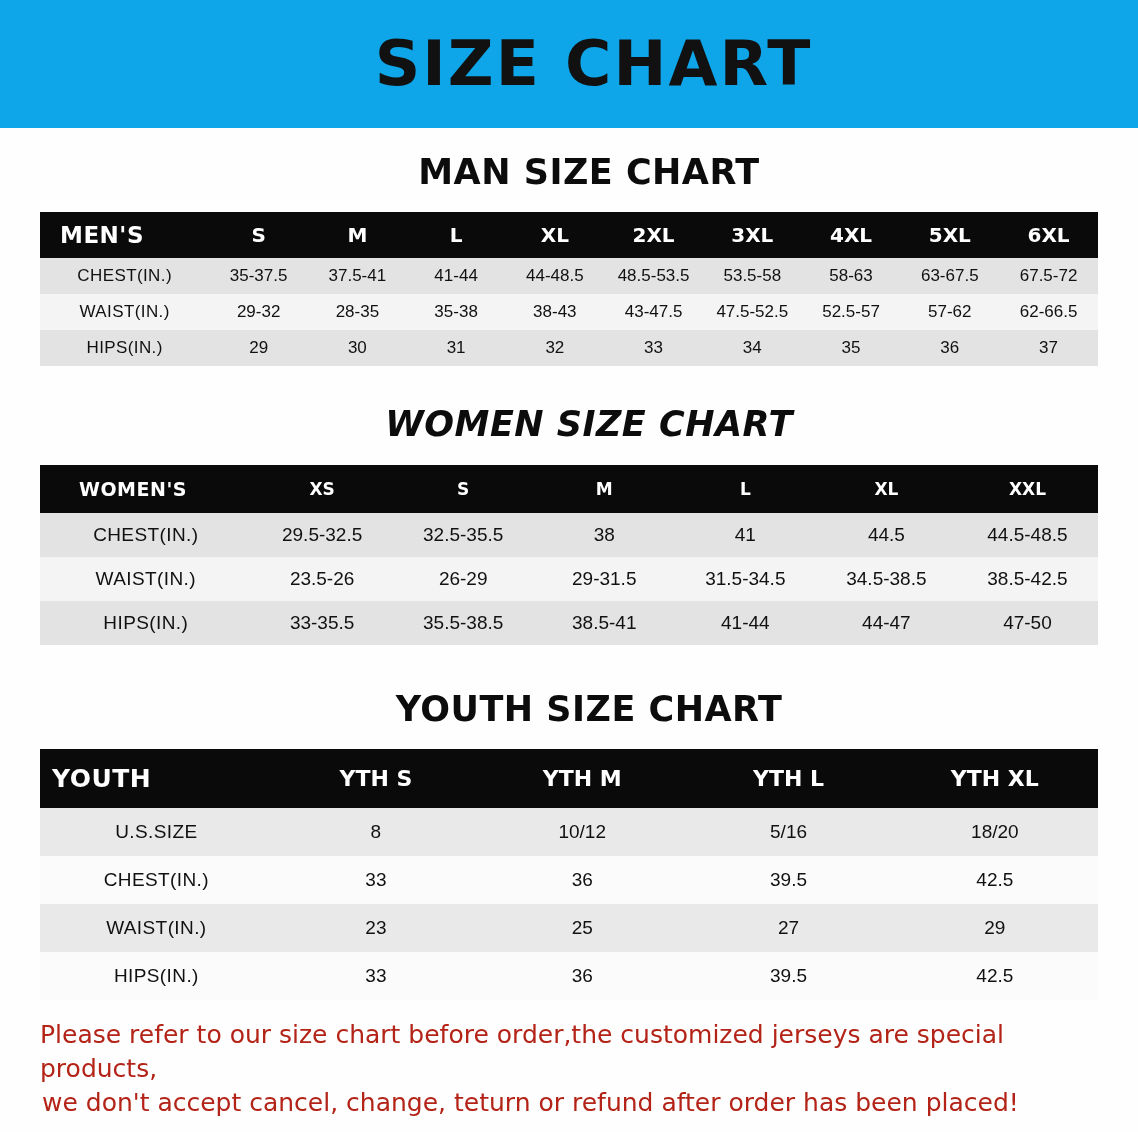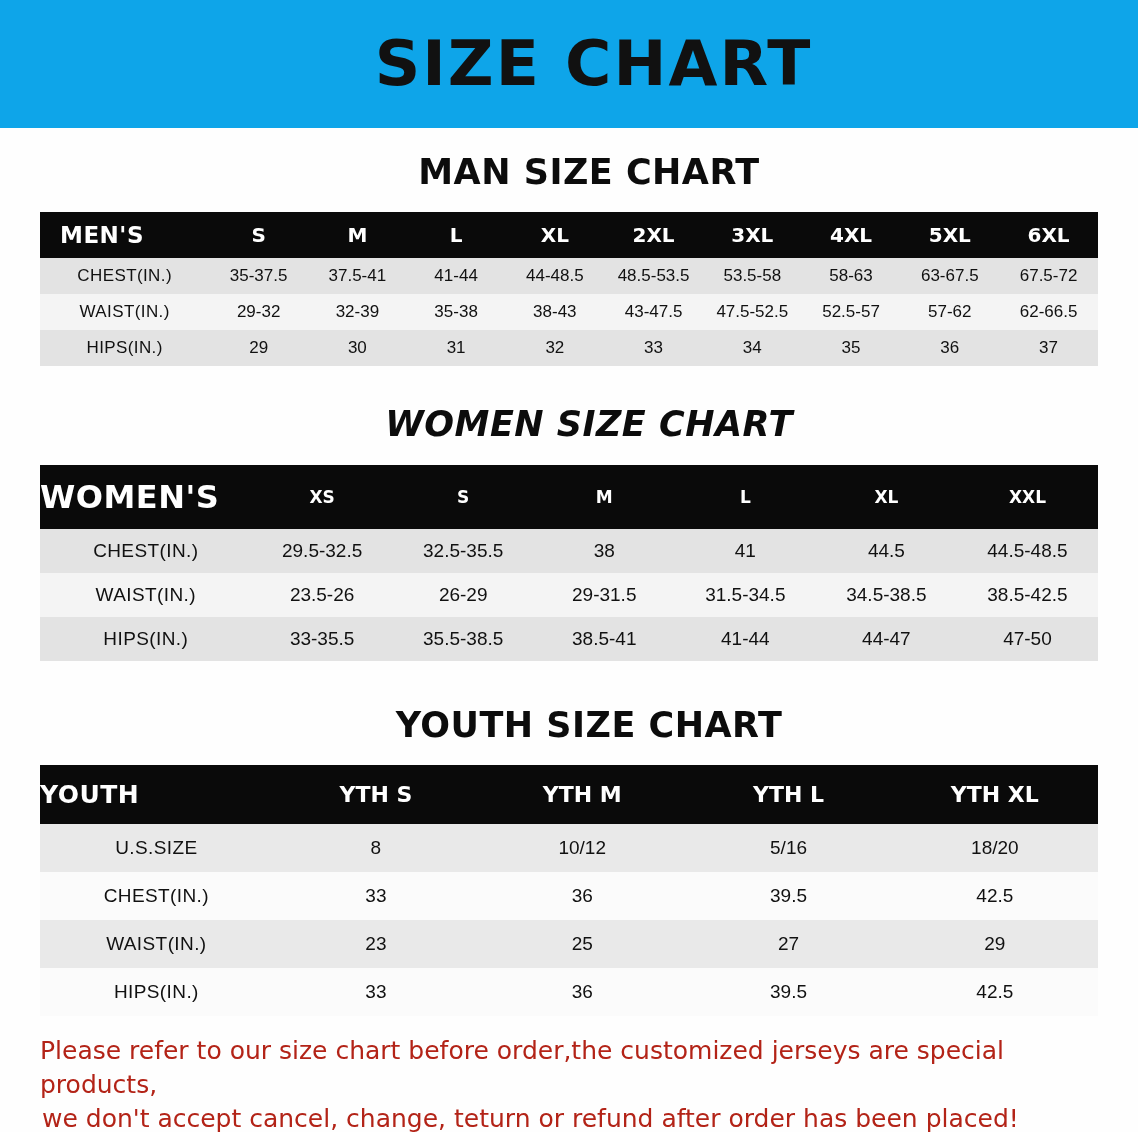--- a/index.html
+++ b/index.html
@@ -96,25 +96,25 @@
   }
   tbody tr.odd  td { background: #e3e3e3; }
   tbody tr.even td { background: #f4f4f4; }
 
   
   .men-table col.c0 { width: 16%; }
   .women-table col.c0 { width: 20%; }
   .youth-table col.c0 { width: 22%; }
 
   .women-table thead th { font-size: 17px; padding: 13px 0; }
-  .women-table thead th.rowhead { font-size: 32px; }
+  .women-table thead th.rowhead { font-size: 19px; padding-left: 39px; }
   .women-table tbody td { font-size: 19px; padding: 11px 0; }
   .women-table tbody td.rowhead { font-size: 19px; }
 
-  .youth-table thead th { font-size: 22px; padding: 15px 0; }
+  .youth-table thead th { font-size: 22px; padding: 15px 12px; }
   .youth-table thead th.rowhead { font-size: 25px; }
   .youth-table tbody td { font-size: 19px; padding: 13px 0; }
   .youth-table tbody td.rowhead { font-size: 19px; }
   .youth-table tbody tr.odd td { background: #e9e9e9; }
   .youth-table tbody tr.even td { background: #fbfbfb; }
 
   
   .notice {
     margin: 18px 40px 0 40px;
     color: #b32317;
@@ -173,21 +173,21 @@
           <td>44-48.5</td>
           <td>48.5-53.5</td>
           <td>53.5-58</td>
           <td>58-63</td>
           <td>63-67.5</td>
           <td>67.5-72</td>
         </tr>
         <tr class="even">
           <td class="rowhead">WAIST(IN.)</td>
           <td>29-32</td>
-          <td>32-39</td>
+          <td>28-35</td>
           <td>35-38</td>
           <td>38-43</td>
           <td>43-47.5</td>
           <td>47.5-52.5</td>
           <td>52.5-57</td>
           <td>57-62</td>
           <td>62-66.5</td>
         </tr>
         <tr class="odd">
           <td class="rowhead">HIPS(IN.)</td>

